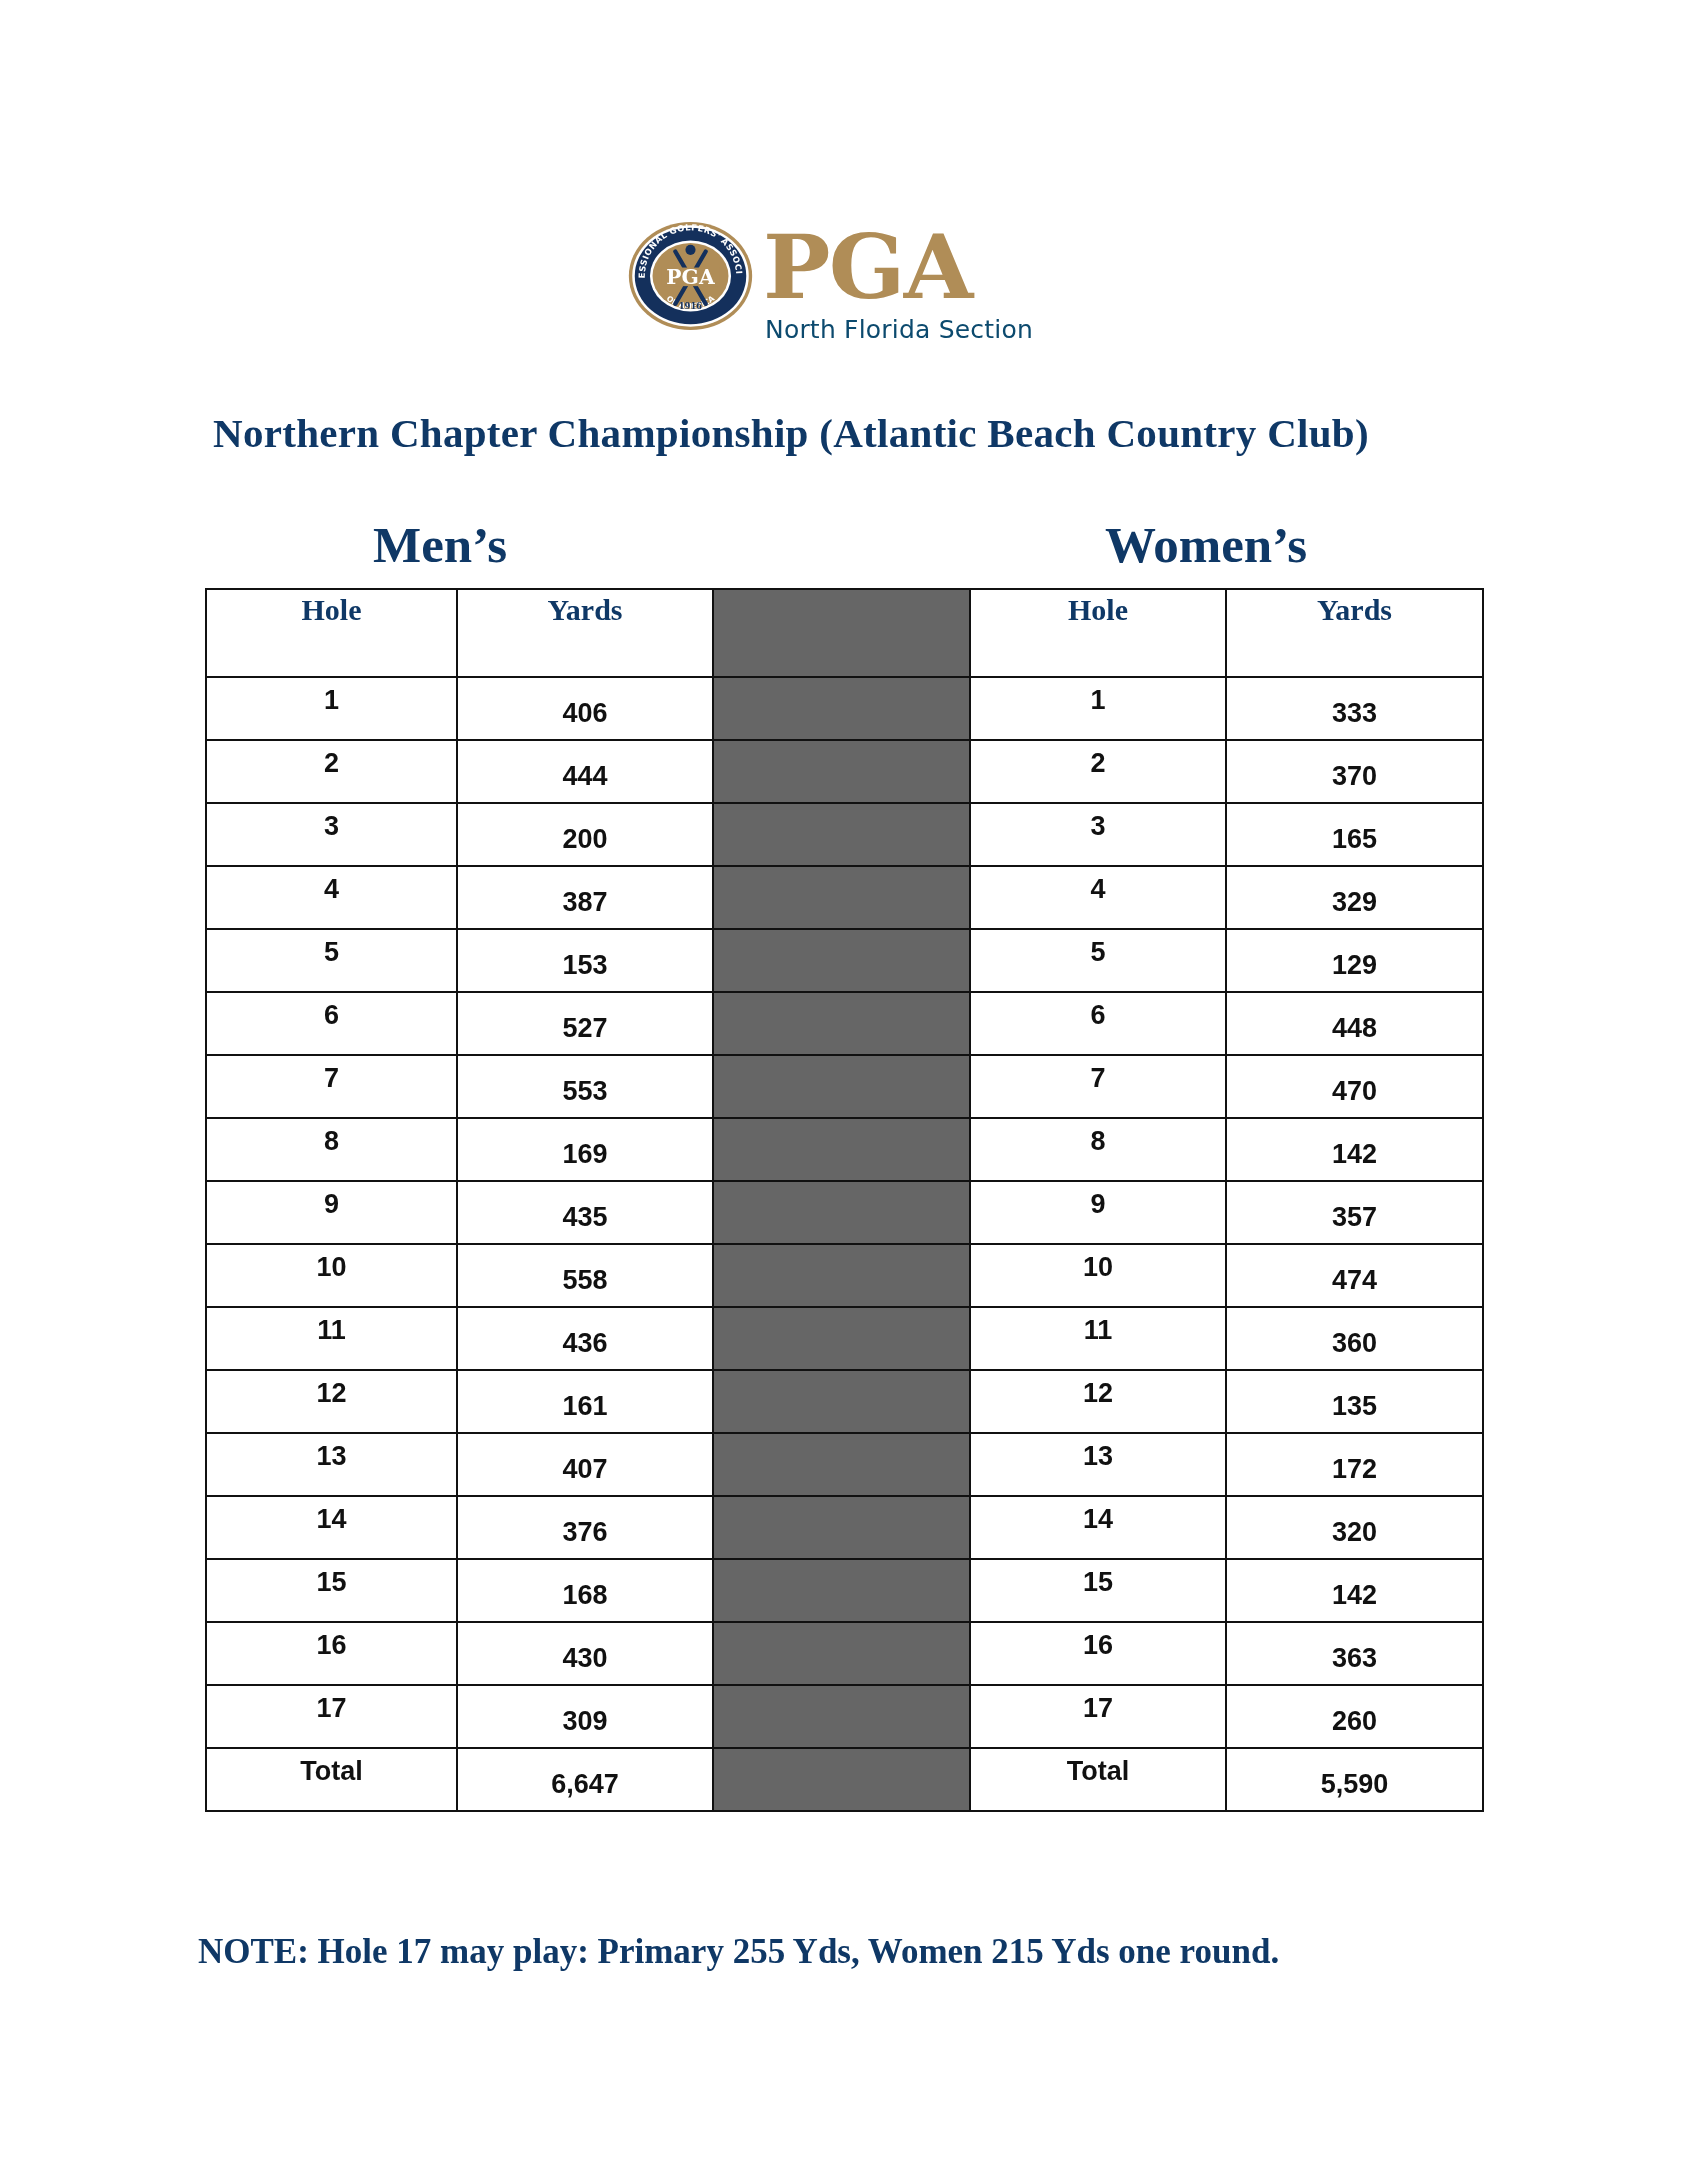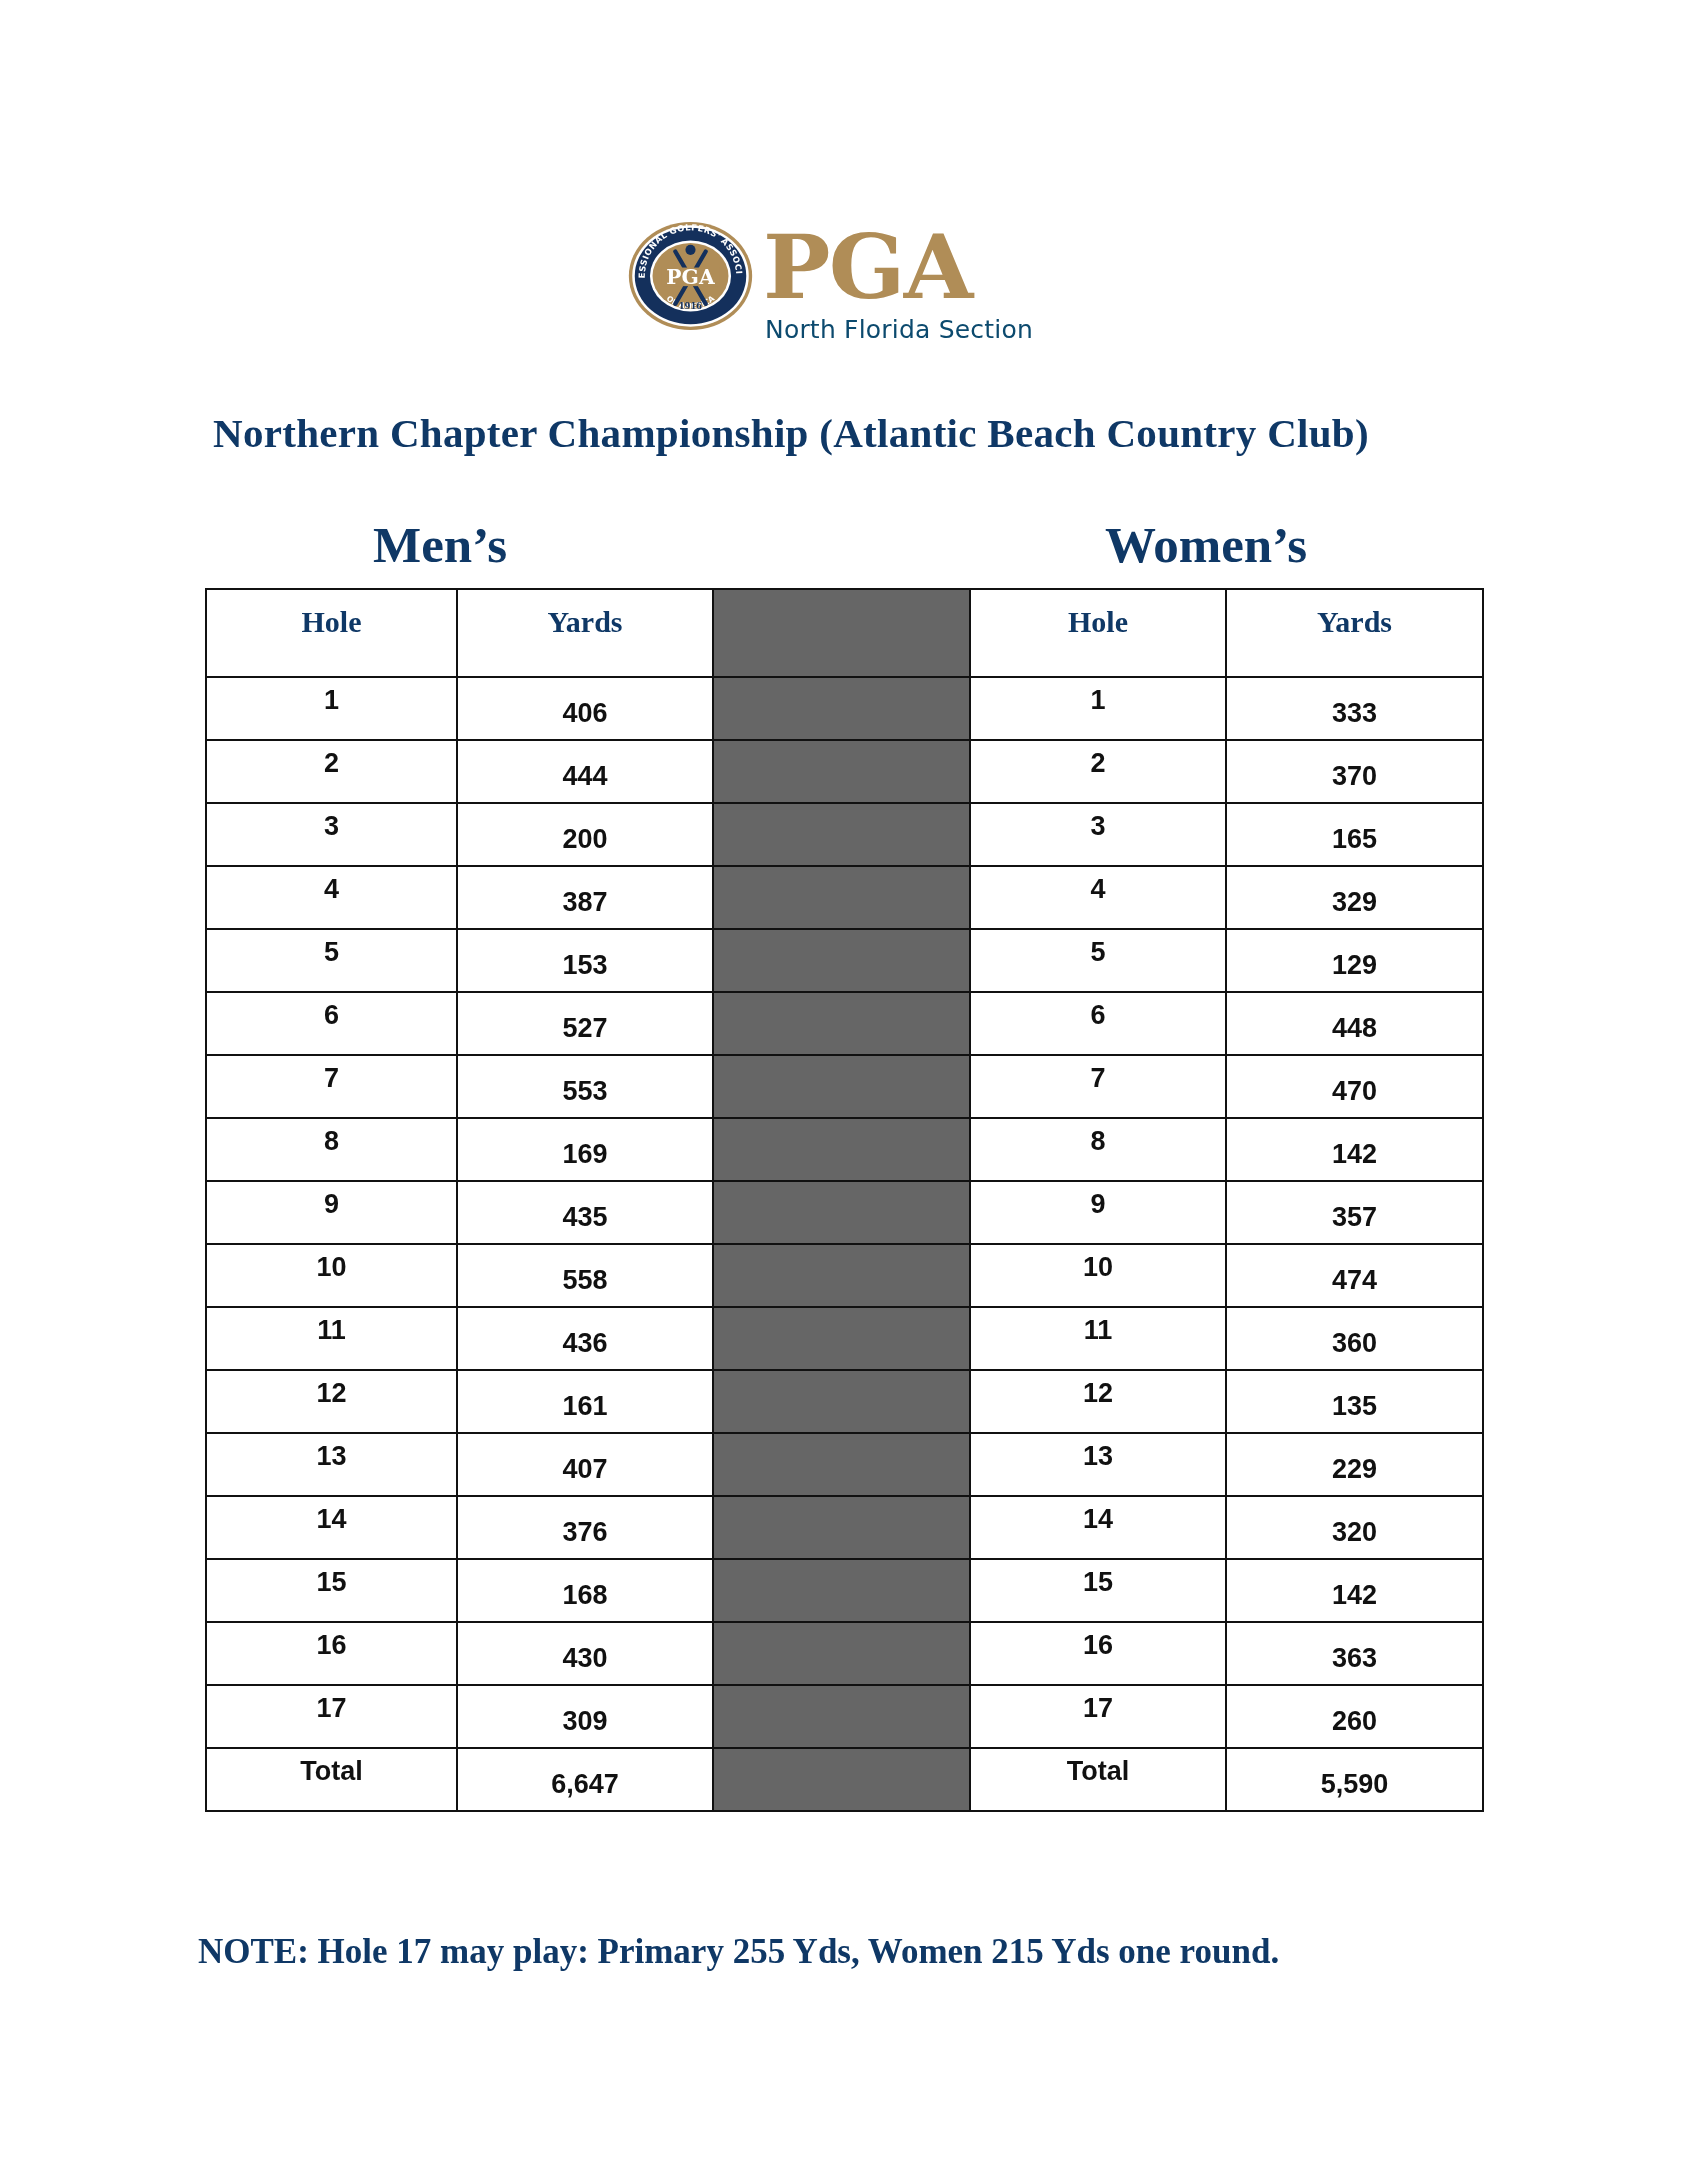--- a/index.html
+++ b/index.html
@@ -21,21 +21,21 @@
   #men-heading { left:373px; top:515px; font-family:"Liberation Serif","DejaVu Serif",serif; font-weight:bold;
                  font-size:51px; line-height:61px; white-space:nowrap; }
   #women-heading { left:1105px; top:515px; font-family:"Liberation Serif","DejaVu Serif",serif; font-weight:bold;
                  font-size:51px; line-height:61px; white-space:nowrap; }
 
   
   #yardage-table { position:absolute; left:205px; top:588px; width:1277px; border-collapse:collapse; table-layout:fixed; }
   #yardage-table td, #yardage-table th { border:2.5px solid #111; padding:0; text-align:center; }
   #yardage-table th { height:86px; vertical-align:top; font-family:"Liberation Serif","DejaVu Serif",serif; font-weight:bold;
                       font-size:30px; color:#0f3866; }
-  #yardage-table th span { display:block; padding-top:15px; }
+  #yardage-table th span { display:block; padding-top:3px; }
   #yardage-table td { height:61px; font-family:"Liberation Sans","DejaVu Sans",sans-serif; font-weight:bold; font-size:27px; color:#111; }
   #yardage-table td.hole span { position:relative; top:-7.6px; }
   #yardage-table td.yards span { position:relative; top:5px; }
   #yardage-table .spacer { background:#666666; }
   col.c1 { width:251px; } col.c2 { width:256px; } col.c3 { width:257px; } col.c4 { width:256px; } col.c5 { width:257px; }
 
   #note { left:198px; top:1930px; font-family:"Liberation Serif","DejaVu Serif",serif; font-weight:bold;
           font-size:35px; line-height:44px; white-space:nowrap; }
 </style>
 </head>
@@ -182,21 +182,21 @@
         <td class="yards"><span>161</span></td>
         <td class="spacer"></td>
         <td class="hole"><span>12</span></td>
         <td class="yards"><span>135</span></td>
       </tr>
       <tr>
         <td class="hole"><span>13</span></td>
         <td class="yards"><span>407</span></td>
         <td class="spacer"></td>
         <td class="hole"><span>13</span></td>
-        <td class="yards"><span>229</span></td>
+        <td class="yards"><span>172</span></td>
       </tr>
       <tr>
         <td class="hole"><span>14</span></td>
         <td class="yards"><span>376</span></td>
         <td class="spacer"></td>
         <td class="hole"><span>14</span></td>
         <td class="yards"><span>320</span></td>
       </tr>
       <tr>
         <td class="hole"><span>15</span></td>

